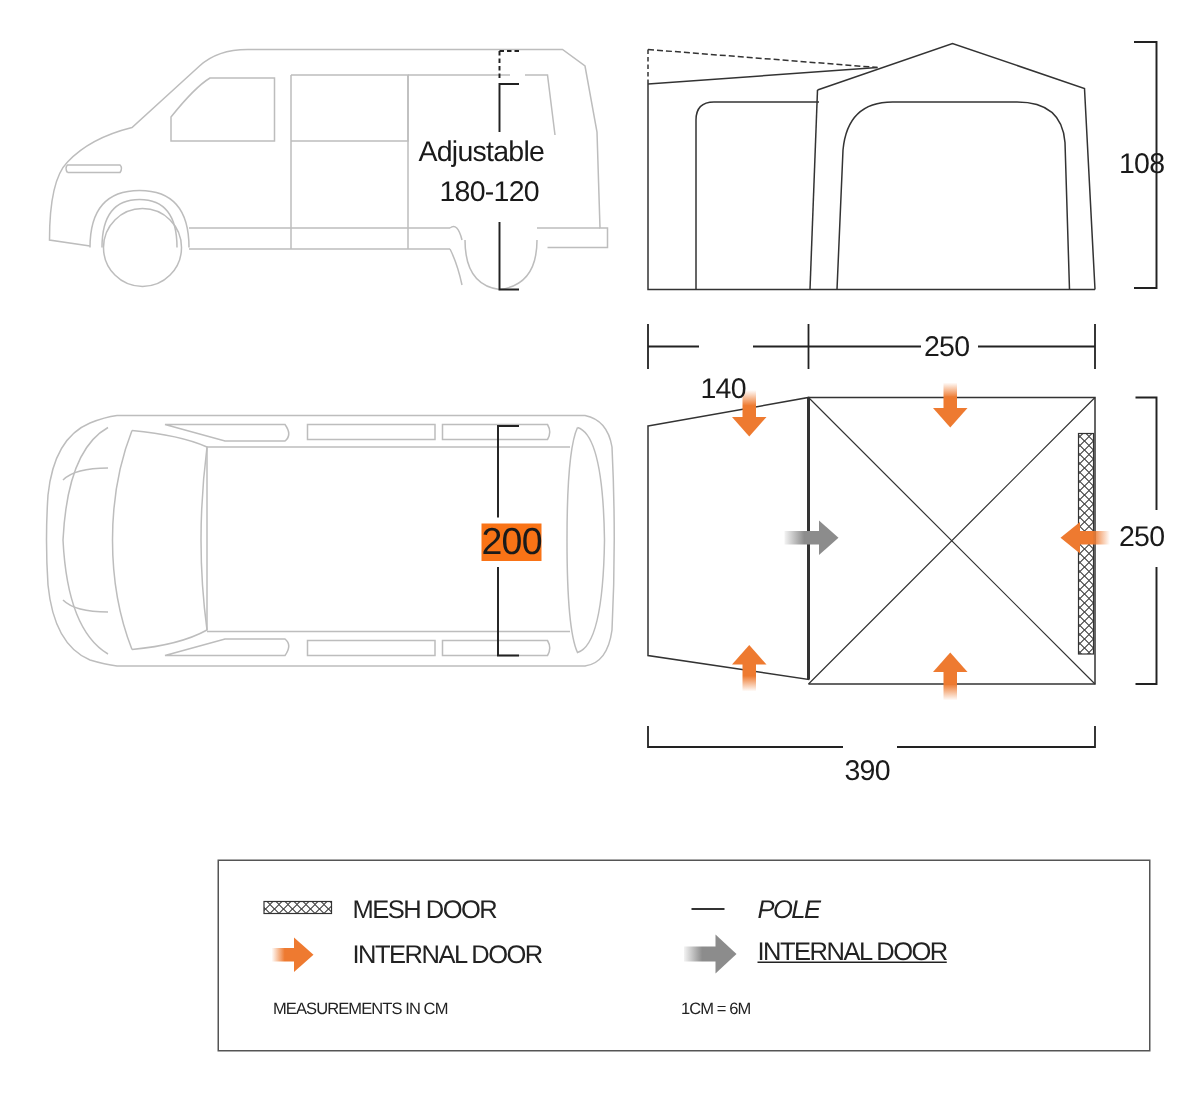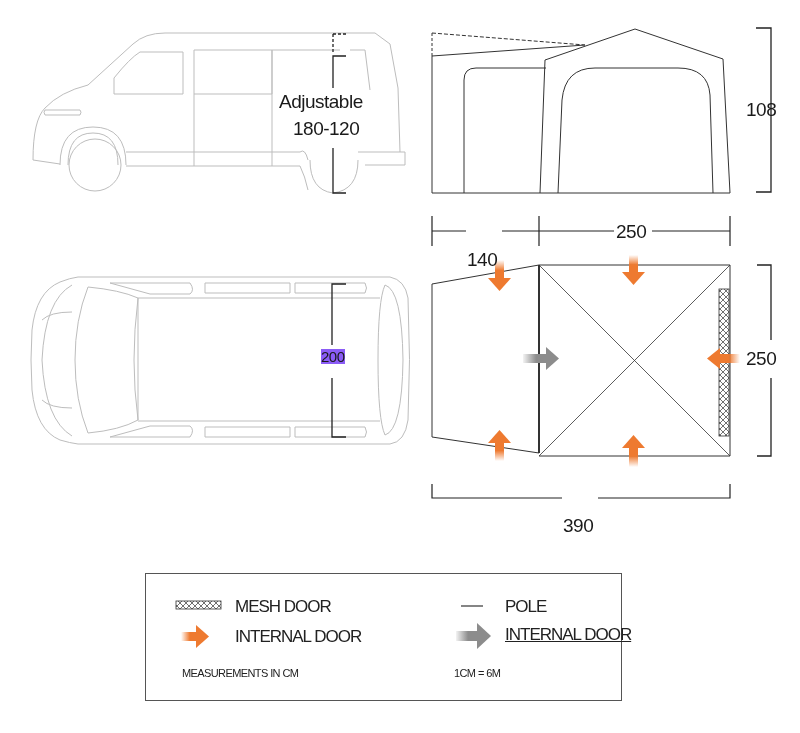--- a/index.html
+++ b/index.html
@@ -1,21 +1,21 @@
 <!DOCTYPE html>
 <html><head>
 <meta charset="utf-8">
 <style>
   html, body { margin: 0; padding: 0; background: #ffffff; }
   body { width: 800px; height: 733px; position: relative; overflow: hidden;
          font-family: "Liberation Sans", sans-serif; color: #1a1a1a; }
   svg.main { position: absolute; left: 0; top: 0; }
-  .lbl { position: absolute; font-size: 15px; letter-spacing: -0.5px; color: #1a1a1a; background: #8b5cf6; line-height: 1; }
+  .lbl { position: absolute; font-size: 25px; letter-spacing: -0.5px; color: #1a1a1a; background: #f97316; line-height: 1; }
   .lbl-plain { position: absolute; font-size: 19px; letter-spacing: -0.5px; color: #1a1a1a; line-height: 1; }
-  .legend { position: absolute; left: 145px; top: 573px; width: 477px; height: 128px;
+  .legend { position: absolute; left: 145px; top: 573px; width: 622px; height: 128px;
             border: 1px solid #555; box-sizing: border-box; }
   .leg-text { position: absolute; font-size: 17px; letter-spacing: -1px; color: #222; line-height: 1; white-space: nowrap; }
   .leg-small { position: absolute; font-size: 11px; letter-spacing: -0.6px; color: #222; line-height: 1; white-space: nowrap; }
 </style>
 </head>
 <body>
 
 <svg class="main" width="800" height="733" viewBox="0 0 800 733">
   <defs>
     <linearGradient id="gOrangeDown" x1="0" y1="0" x2="0" y2="1">
@@ -161,22 +161,22 @@
 
 <div class="lbl-plain" style="left:279px;top:92px;">Adjustable</div>
 <div class="lbl-plain" style="left:293px;top:119px;">180-120</div>
 <div class="lbl" style="left:321px;top:349px;">200</div>
 
 <div class="lbl-plain" style="left:746px;top:100px;">108</div>
 <div class="lbl-plain" style="left:467px;top:222px;margin-top:28px;">140</div>
 <div class="lbl-plain" style="left:616px;top:222px;">250</div>
 
 <div class="lbl-plain" style="left:746px;top:349px;">250</div>
-<div class="lbl-plain" style="left:563px;top:516px;">390</div>
+<div class="lbl-plain" style="left:563px;top:505px;">390</div>
 
 <div class="legend">
   <div class="leg-text" style="left:89px;top:24px;">MESH DOOR</div>
   <div class="leg-text" style="left:89px;top:54px;">INTERNAL DOOR</div>
   <div class="leg-small" style="left:36px;top:94px;">MEASUREMENTS IN CM</div>
-  <div class="leg-text" style="left:359px;top:24px;">POLE</div>
+  <div class="leg-text" style="left:359px;top:24px;font-style:italic;">POLE</div>
   <div class="leg-text" style="left:359px;top:52px;text-decoration:underline;">INTERNAL DOOR</div>
   <div class="leg-small" style="left:308px;top:94px;">1CM = 6M</div>
 </div>
 
 </body></html>

